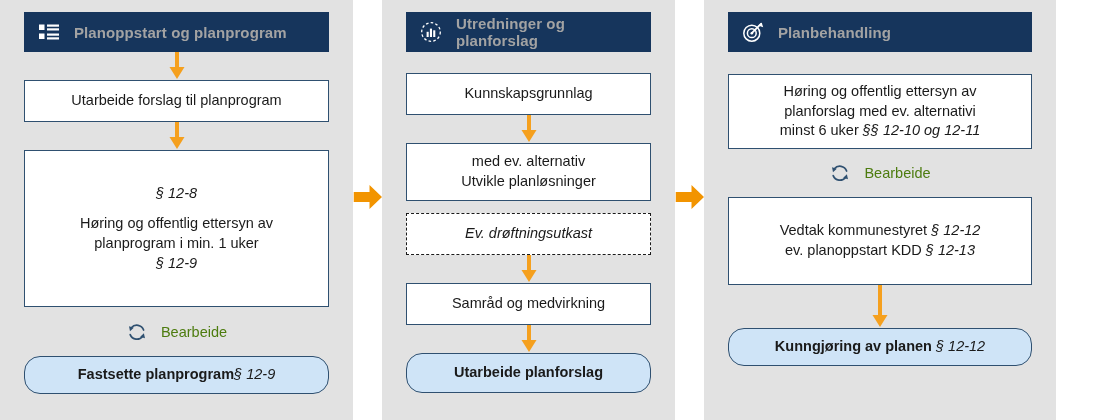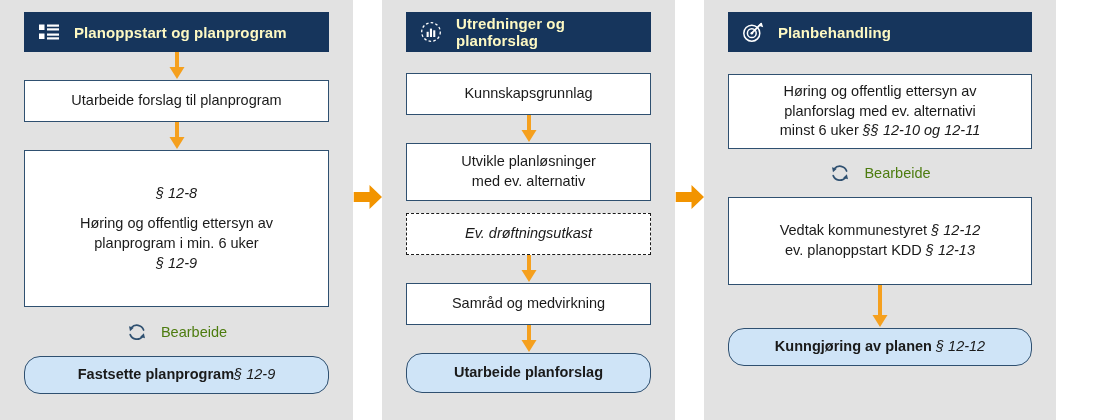--- a/index.html
+++ b/index.html
@@ -51,21 +51,21 @@
     top: 197px;
     transform: translate(-50%, -50%);
     width: 29px;
     height: 28px;
   }
   .h-arrow svg { display: block; }
 
   
   .phase-header {
     background: #16355c;
-    color: #fef9c3;
+    color: #a3a3a3;
     height: 40px;
     display: flex;
     align-items: center;
     gap: 14px;
     padding: 0 14px;
     box-sizing: border-box;
     font-weight: bold;
     font-size: 15px;
     letter-spacing: 0.1px;
   }
@@ -167,21 +167,21 @@
       <svg width="16" height="28" viewBox="0 0 16 28" aria-hidden="true">
         <rect x="6" y="0" width="4" height="18" fill="#f5a01e"></rect>
         <polygon points="8,27 0.5,15 15.5,15" fill="#f5a01e"></polygon>
       </svg>
     </div>
 
     <div class="node" style="height:157px;">
       <span class="line sect">§ 12-8</span>
       <span class="spacer"></span>
       <span class="line">Høring og offentlig ettersyn av</span>
-      <span class="line">planprogram i min. 6 uker</span>
+      <span class="line">planprogram i min. 1 uker</span>
       <span class="line sect">§ 12-9</span>
     </div>
 
     <div class="vspace" style="height:14px;"></div>
 
     <div class="cycle-row">
       <svg class="cyc-icon" viewBox="0 0 22 22" aria-hidden="true">
         <path d="M4.2 13.6 A7.2 7.2 0 0 0 16.6 15.4" fill="none" stroke="#2f5070" stroke-width="1.7" stroke-linecap="round"></path>
         <polygon points="17.9,12.2 19.0,17.2 14.2,15.8" fill="#2f5070"></polygon>
         <path d="M17.6 9.0 A7.2 7.2 0 0 0 5.3 6.8" fill="none" stroke="#2f5070" stroke-width="1.7" stroke-linecap="round"></path>
@@ -227,22 +227,22 @@
     </div>
 
     <div class="v-arrow">
       <svg width="16" height="28" viewBox="0 0 16 28" aria-hidden="true">
         <rect x="6" y="0" width="4" height="18" fill="#f5a01e"></rect>
         <polygon points="8,27 0.5,15 15.5,15" fill="#f5a01e"></polygon>
       </svg>
     </div>
 
     <div class="node" style="height:58px;">
+      <span class="line">med ev. alternativ</span>
       <span class="line">Utvikle planløsninger</span>
-      <span class="line">med ev. alternativ</span>
     </div>
 
     <div class="vspace" style="height:12px;"></div>
 
     <div class="node dashed" style="height:42px;">
       <span class="line ital">Ev. drøftningsutkast</span>
     </div>
 
     <div class="v-arrow">
       <svg width="16" height="28" viewBox="0 0 16 28" aria-hidden="true">

